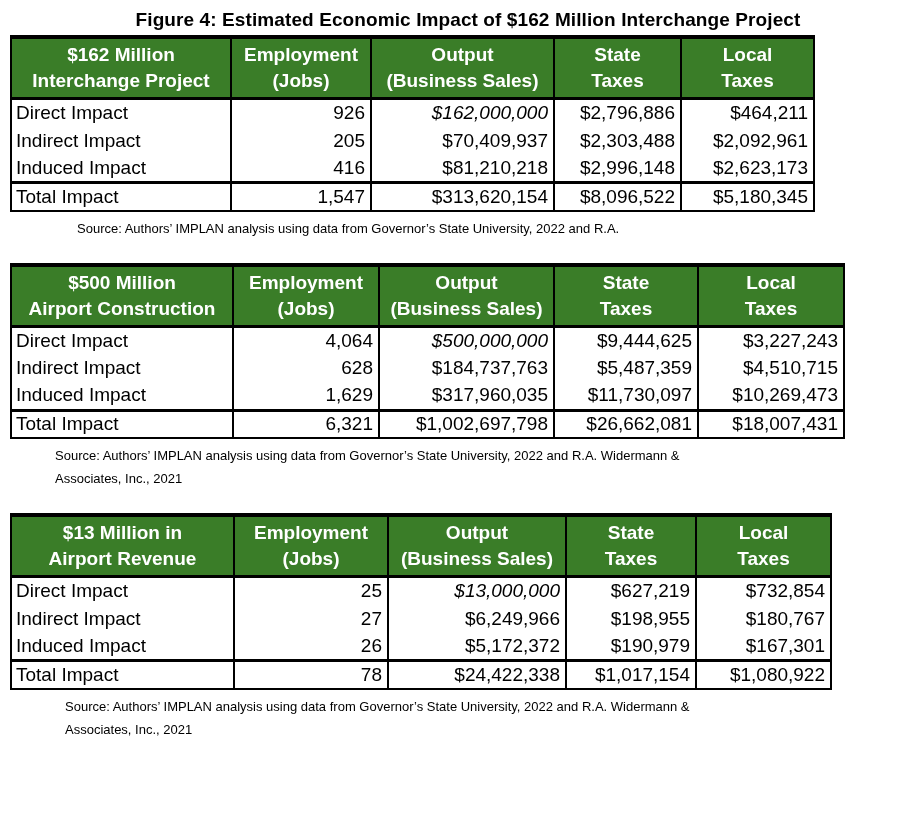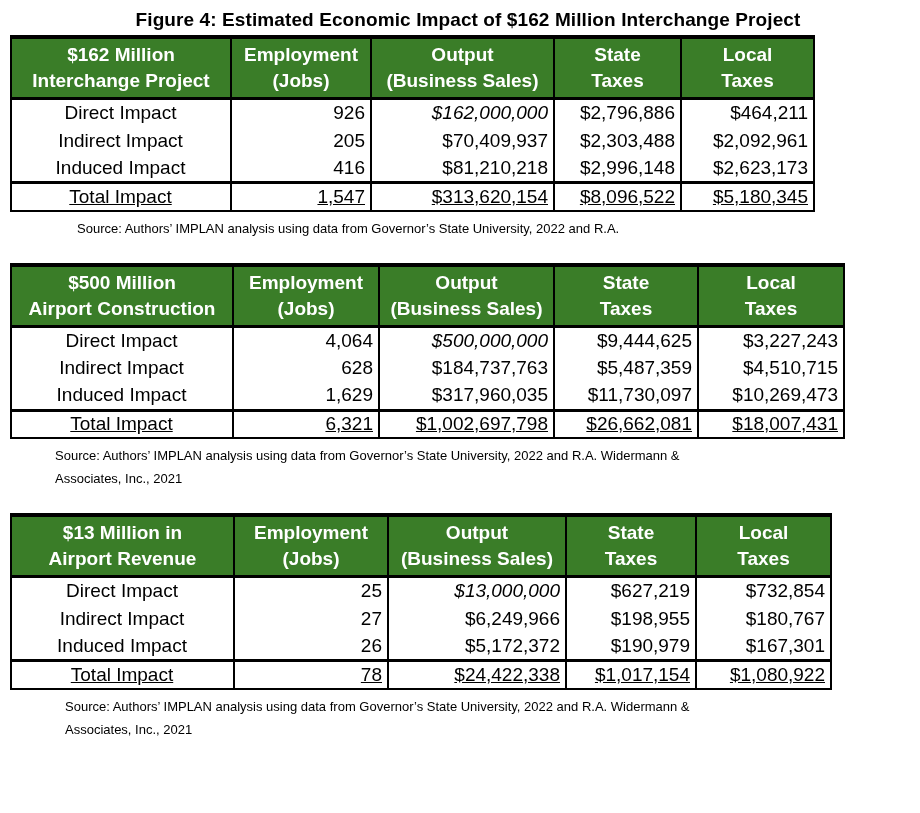--- a/index.html
+++ b/index.html
@@ -24,22 +24,22 @@
     padding:3px 2px; line-height:26px;
     border-left:2px solid var(--line); border-right:2px solid var(--line);
     border-bottom:3px solid var(--line);
   }
   th span { display:block; }
   td {
     font-size:19px; text-align:right; height:28px; padding:0 5px;
     border-left:2px solid var(--line); border-right:2px solid var(--line);
     white-space:nowrap; overflow:hidden;
   }
-  td.rowlabel { text-align:center; padding-left:4px; }
-  tr.total td { border-top:3px solid var(--line);text-decoration:underline; }
+  td.rowlabel { text-align:left; padding-left:4px; }
+  tr.total td { border-top:3px solid var(--line); }
   .italic { font-style:italic; }
   
   .t1 col:nth-child(1){width:220px}.t1 col:nth-child(2){width:140px}.t1 col:nth-child(3){width:183px}.t1 col:nth-child(4){width:127px}.t1 col:nth-child(5){width:133px}
   .t2 col:nth-child(1){width:222px}.t2 col:nth-child(2){width:146px}.t2 col:nth-child(3){width:175px}.t2 col:nth-child(4){width:144px}.t2 col:nth-child(5){width:146px}
   .t3 col:nth-child(1){width:223px}.t3 col:nth-child(2){width:154px}.t3 col:nth-child(3){width:178px}.t3 col:nth-child(4){width:130px}.t3 col:nth-child(5){width:135px}
   .source { font-size:13px; line-height:23px; margin:5px 0 23px 0; }
   .source span { display:block; }
   .src1 { margin-left:77px; }
   .src2 { margin-left:55px; }
   .src3 { margin-left:65px; }

